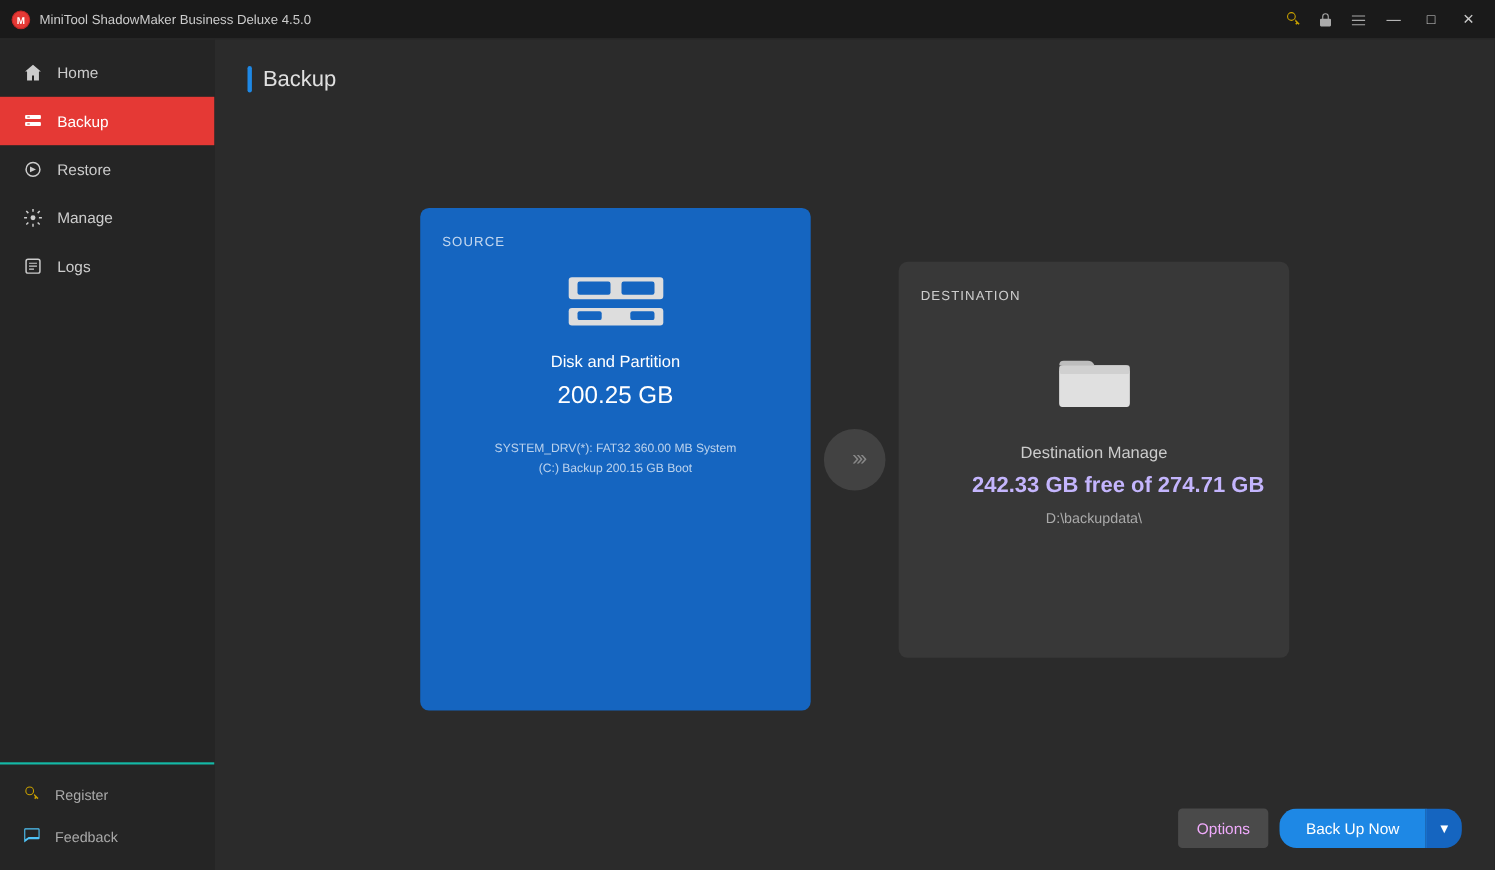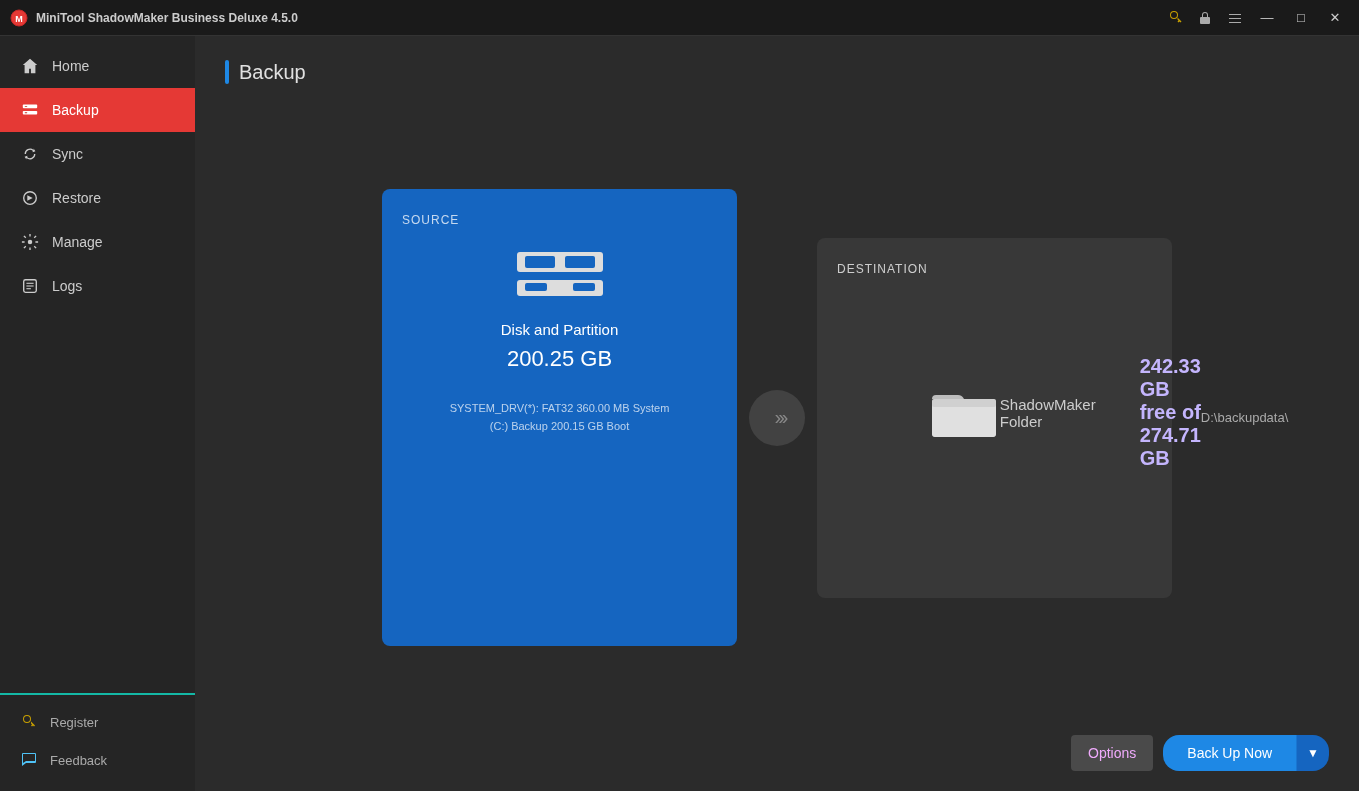--- a/index.html
+++ b/index.html
@@ -27,21 +27,20 @@
     .title-bar-logo {
       width: 18px;
       height: 18px;
       margin-right: 8px;
       flex-shrink: 0;
     }
     .title-bar-text {
       font-size: 12px;
       color: #ccc;
       flex: 1;
-      font-weight: bold;
     }
     .title-bar-controls {
       display: flex;
       gap: 6px;
       align-items: center;
     }
     .title-bar-icon {
       width: 24px;
       height: 24px;
       display: flex;
@@ -245,21 +244,21 @@
       padding-left: 6px;
     }
 
     
     .dest-card {
       width: 355px;
       height: 360px;
       background: #383838;
       border-radius: 8px;
       display: flex;
-      flex-direction: row;
+      flex-direction: column;
       align-items: center;
       padding: 24px 20px;
       cursor: pointer;
     }
     .dest-folder-icon {
       margin-top: 16px;
       margin-bottom: 24px;
     }
     .dest-type {
       font-size: 15px;
@@ -377,28 +376,20 @@
           <svg viewBox="0 0 20 20">
               <rect x="2" y="4" width="16" height="4" rx="1"></rect>
               <rect x="2" y="11" width="16" height="4" rx="1"></rect>
               <rect x="4" y="5.5" width="3" height="1" rx="0.5" fill="#c0392b"></rect>
               <rect x="4" y="12.5" width="3" height="1" rx="0.5" fill="#c0392b"></rect>
             </svg>
         </span>
         <span>Backup</span>
       </div>
 
-      <div class="nav-item">
-        <span class="nav-icon">
-          <svg viewBox="0 0 20 20">
-              <path d="M4 10a6 6 0 0 1 10-4.47V4l2 3-3 1v-1.5A4.5 4.5 0 0 0 5.5 10H4zm12 0a6 6 0 0 1-10 4.47V16l-2-3 3-1v1.5A4.5 4.5 0 0 0 14.5 10H16z"></path>
-            </svg>
-        </span>
-        <span>Sync</span>
-      </div>
 
       <div class="nav-item">
         <span class="nav-icon">
           <svg viewBox="0 0 20 20">
               <circle cx="10" cy="10" r="7" fill="none" stroke="currentColor" stroke-width="1.5"></circle>
               <path d="M7 7l6 3-6 3V7z"></path>
             </svg>
         </span>
         <span>Restore</span>
       </div>
@@ -495,21 +486,21 @@
             <rect x="4" y="16" width="64" height="38" rx="4" fill="#bdbdbd"></rect>
 
             <path d="M4 16 Q4 12 8 12 L30 12 Q34 12 36 16 Z" fill="#bdbdbd"></path>
 
             <rect x="4" y="20" width="64" height="34" rx="3" fill="#e0e0e0"></rect>
 
             <rect x="4" y="16" width="64" height="8" rx="2" fill="#d0d0d0"></rect>
           </svg>
         </div>
 
-        <span class="dest-type">ShadowMaker Folder</span>
+        <span class="dest-type">Destination Manage</span>
         <span class="dest-free">242.33 GB free of 274.71 GB</span>
         <span class="dest-path">D:\backupdata\</span>
       </div>
     </div>
 
     <div class="footer">
       <button class="btn-options">Options</button>
       <div class="btn-backup-group">
         <button class="btn-backup-now">Back Up Now</button>
         <button class="btn-backup-dropdown">▼</button>

